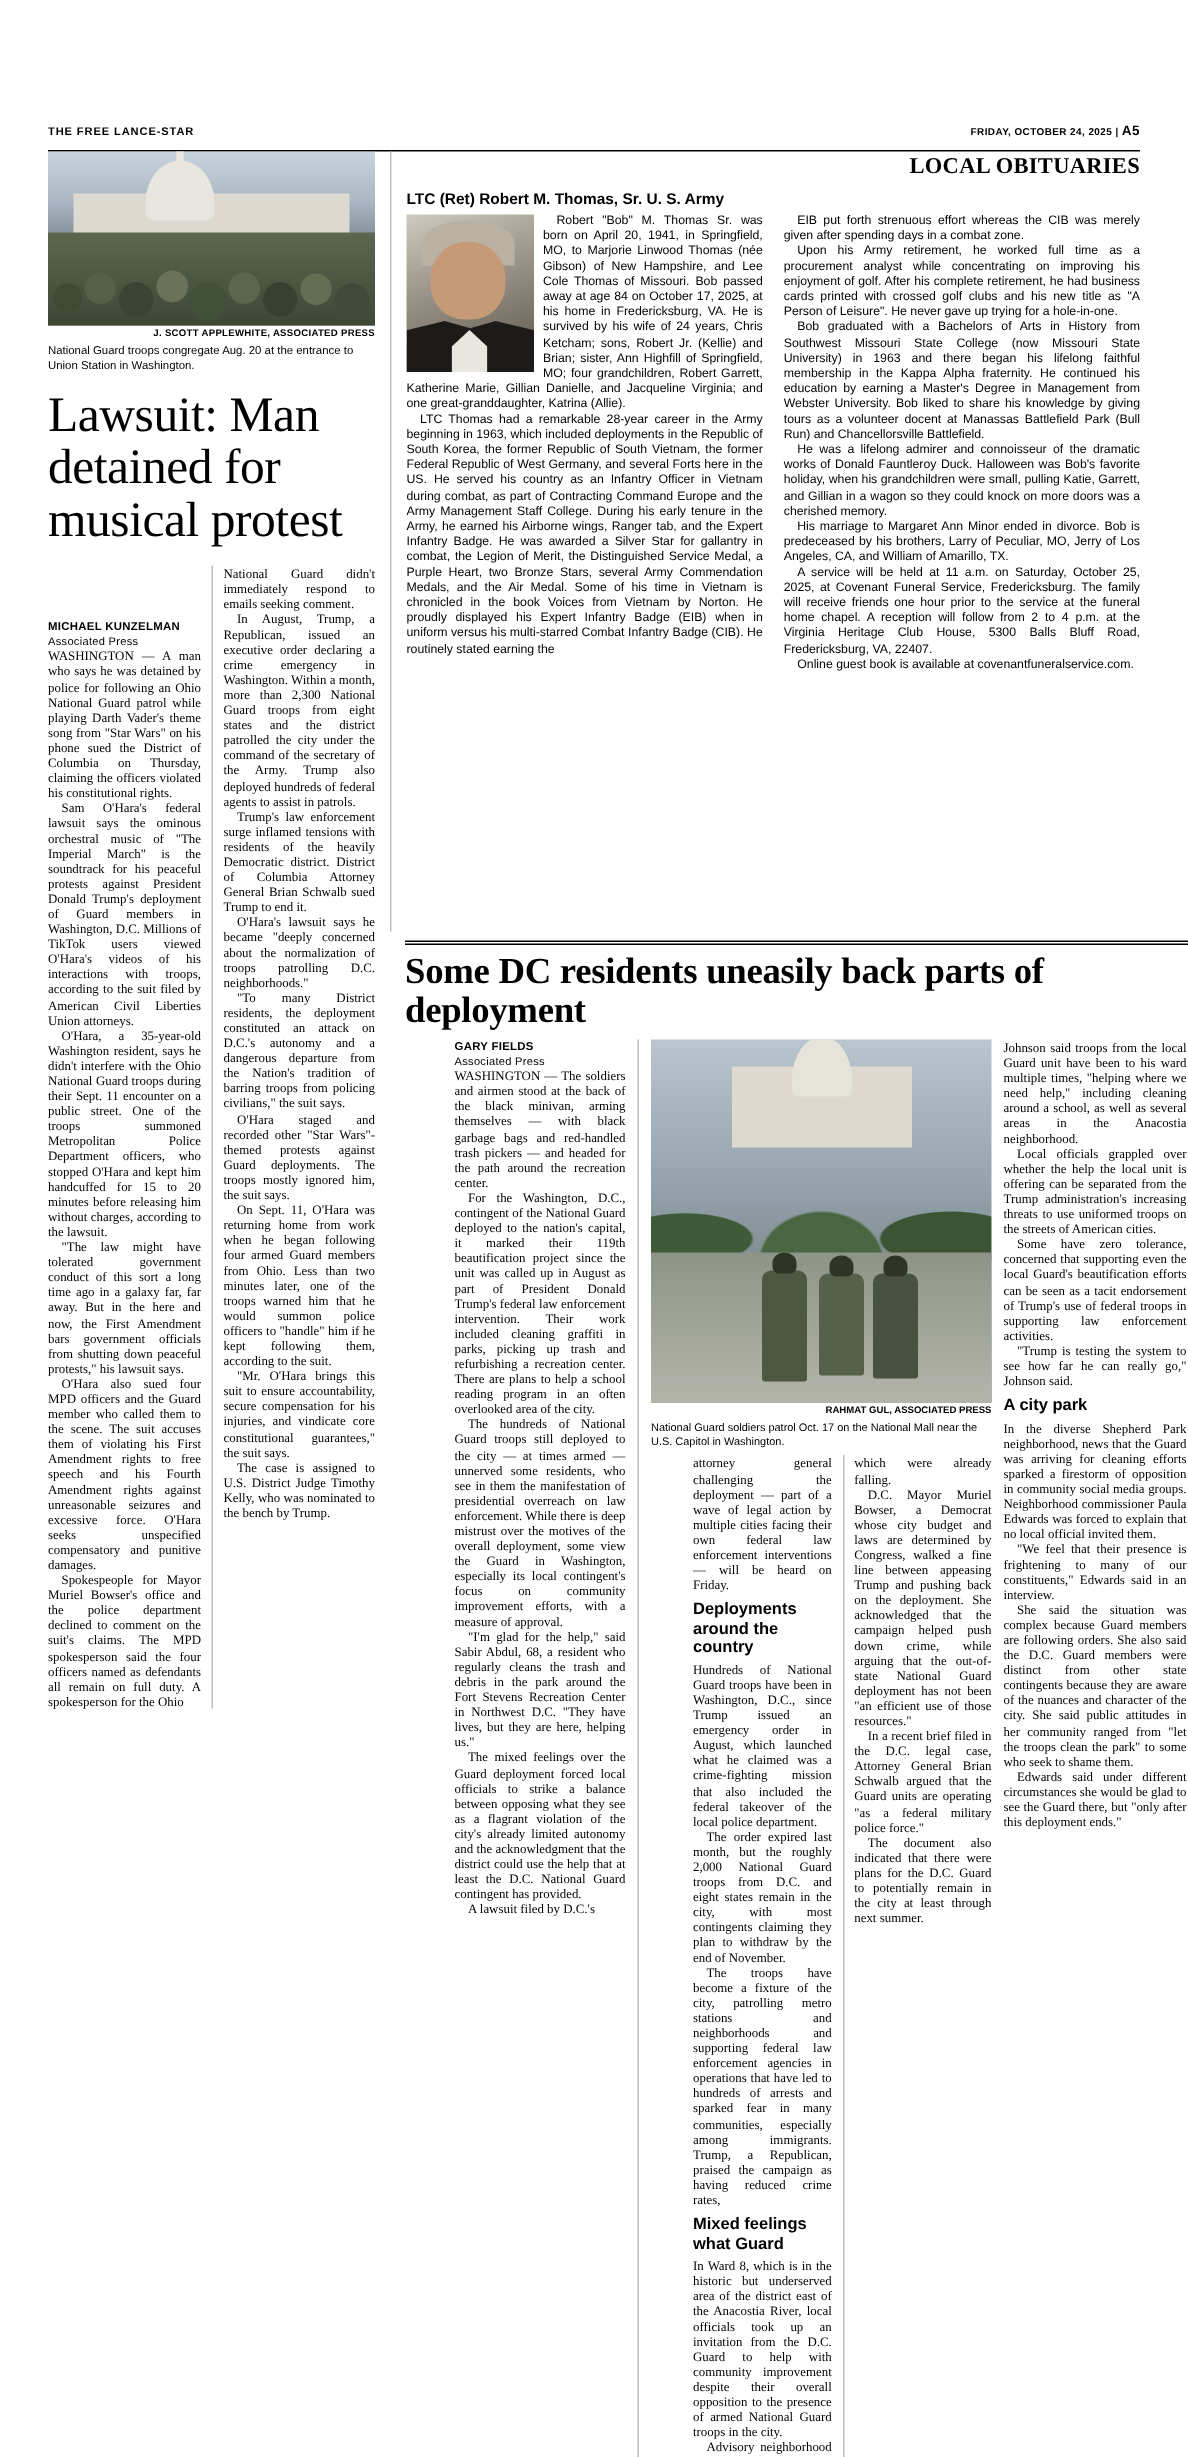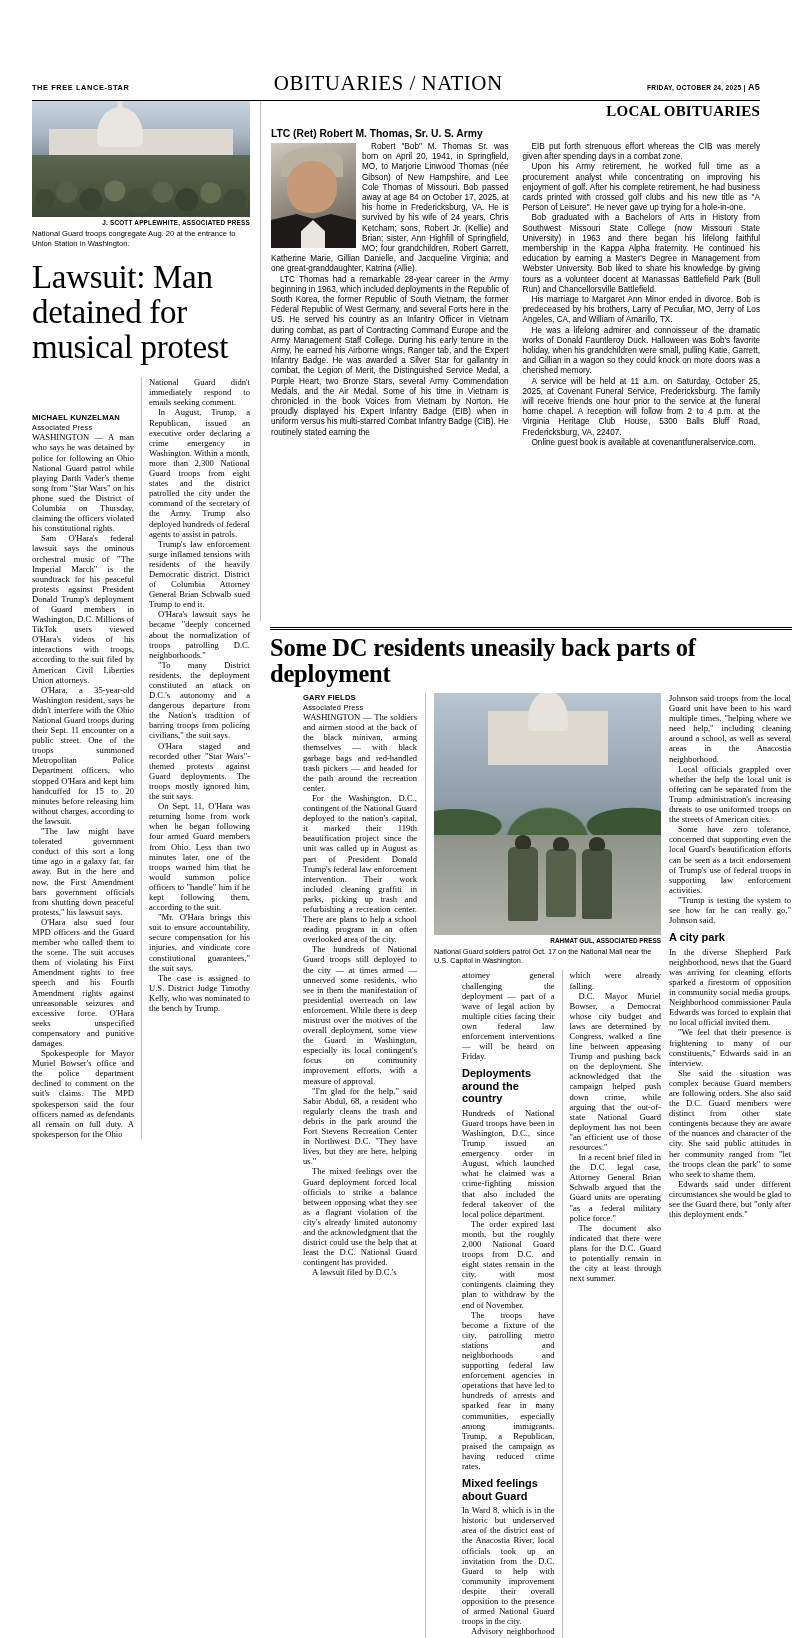--- a/index.html
+++ b/index.html
@@ -166,21 +166,20 @@
   .hr-sep { border-top:1.2px solid #000; margin:7px 0 0; }
   .hr-thin { border-top:.8px solid #000; margin:2px 0 6px; }
 </style>
 </head>
 <body>
 
 <div class="page">
 
   <div class="masthead">
     <div class="mh-left">THE FREE LANCE-STAR</div>
-    <div class="mh-center">OBITUARIES / NATION</div>
     <div class="mh-right">
       <span>FRIDAY, OCTOBER 24, 2025</span>
       <span> | </span>
       <span class="pg">A5</span>
     </div>
   </div>
   <div class="rule-top"></div>
 
   <div class="top-zone">
 
@@ -234,22 +233,22 @@
             <div class="suit"></div>
               <div class="shirt"></div>
           </div>
           <p class="noindent">Robert "Bob" M. Thomas Sr. was born on April 20, 1941, in Springfield, MO, to Marjorie Linwood Thomas (née Gibson) of New Hampshire, and Lee Cole Thomas of Missouri. Bob passed away at age 84 on October 17, 2025, at his home in Fredericksburg, VA. He is survived by his wife of 24 years, Chris Ketcham; sons, Robert Jr. (Kellie) and Brian; sister, Ann Highfill of Springfield, MO; four grandchildren, Robert Garrett, Katherine Marie, Gillian Danielle, and Jacqueline Virginia; and one great-granddaughter, Katrina (Allie).</p>
           <p>LTC Thomas had a remarkable 28-year career in the Army beginning in 1963, which included deployments in the Republic of South Korea, the former Republic of South Vietnam, the former Federal Republic of West Germany, and several Forts here in the US. He served his country as an Infantry Officer in Vietnam during combat, as part of Contracting Command Europe and the Army Management Staff College. During his early tenure in the Army, he earned his Airborne wings, Ranger tab, and the Expert Infantry Badge. He was awarded a Silver Star for gallantry in combat, the Legion of Merit, the Distinguished Service Medal, a Purple Heart, two Bronze Stars, several Army Commendation Medals, and the Air Medal. Some of his time in Vietnam is chronicled in the book Voices from Vietnam by Norton. He proudly displayed his Expert Infantry Badge (EIB) when in uniform versus his multi-starred Combat Infantry Badge (CIB). He routinely stated earning the</p>
         </div>
         <div class="oc body-sans">
           <p class="noindent">EIB put forth strenuous effort whereas the CIB was merely given after spending days in a combat zone.</p>
           <p>Upon his Army retirement, he worked full time as a procurement analyst while concentrating on improving his enjoyment of golf. After his complete retirement, he had business cards printed with crossed golf clubs and his new title as "A Person of Leisure". He never gave up trying for a hole-in-one.</p>
           <p>Bob graduated with a Bachelors of Arts in History from Southwest Missouri State College (now Missouri State University) in 1963 and there began his lifelong faithful membership in the Kappa Alpha fraternity. He continued his education by earning a Master's Degree in Management from Webster University. Bob liked to share his knowledge by giving tours as a volunteer docent at Manassas Battlefield Park (Bull Run) and Chancellorsville Battlefield.</p>
+          <p>He was a lifelong admirer and connoisseur of the dramatic works of Donald Fauntleroy Duck. Halloween was Bob's favorite holiday, when his grandchildren were small, pulling Katie, Garrett, and Gillian in a wagon so they could knock on more doors was a cherished memory.</p>
           <p>His marriage to Margaret Ann Minor ended in divorce. Bob is predeceased by his brothers, Larry of Peculiar, MO, Jerry of Los Angeles, CA, and William of Amarillo, TX.</p>
-          <p>He was a lifelong admirer and connoisseur of the dramatic works of Donald Fauntleroy Duck. Halloween was Bob's favorite holiday, when his grandchildren were small, pulling Katie, Garrett, and Gillian in a wagon so they could knock on more doors was a cherished memory.</p>
           <p>A service will be held at 11 a.m. on Saturday, October 25, 2025, at Covenant Funeral Service, Fredericksburg. The family will receive friends one hour prior to the service at the funeral home chapel. A reception will follow from 2 to 4 p.m. at the Virginia Heritage Club House, 5300 Balls Bluff Road, Fredericksburg, VA, 22407.</p>
           <p>Online guest book is available at covenantfuneralservice.com.</p>
         </div>
       </div>
     </div>
   </div>
 
   <div style="margin-left:238px; width:522px;">
     <div class="dbl-rule"></div>
     <div class="feature-head">Some DC residents uneasily back parts of deployment</div>
@@ -281,21 +280,21 @@
         </div>
         <div class="feat-credit">RAHMAT GUL, ASSOCIATED PRESS</div>
         <div class="feat-cap">National Guard soldiers patrol Oct. 17 on the National Mall near the U.S. Capitol in Washington.</div>
         <div class="body-serif" style="display:flex;margin-top:5px;margin-left:28px;">
           <div style="width:50%;padding-right:7px;">
             <p class="noindent">attorney general challenging the deployment — part of a wave of legal action by multiple cities facing their own federal law enforcement interventions — will be heard on Friday.</p>
             <div class="subhead">Deployments around the country</div>
             <p class="noindent">Hundreds of National Guard troops have been in Washington, D.C., since Trump issued an emergency order in August, which launched what he claimed was a crime-fighting mission that also included the federal takeover of the local police department.</p>
             <p>The order expired last month, but the roughly 2,000 National Guard troops from D.C. and eight states remain in the city, with most contingents claiming they plan to withdraw by the end of November.</p>
             <p>The troops have become a fixture of the city, patrolling metro stations and neighborhoods and supporting federal law enforcement agencies in operations that have led to hundreds of arrests and sparked fear in many communities, especially among immigrants. Trump, a Republican, praised the campaign as having reduced crime rates,</p>
-            <div class="subhead">Mixed feelings about Guard</div>
+            <div class="subhead">Mixed feelings what Guard</div>
             <p class="noindent">In Ward 8, which is in the historic but underserved area of the district east of the Anacostia River, local officials took up an invitation from the D.C. Guard to help with community improvement despite their overall opposition to the presence of armed National Guard troops in the city.</p>
             <p>Advisory neighborhood commission member Joseph</p>
           </div>
           <div style="width:50%;padding-left:7px;border-left:.8px solid #bdbdbd;">
             <p class="noindent">which were already falling.</p>
             <p>D.C. Mayor Muriel Bowser, a Democrat whose city budget and laws are determined by Congress, walked a fine line between appeasing Trump and pushing back on the deployment. She acknowledged that the campaign helped push down crime, while arguing that the out-of-state National Guard deployment has not been "an efficient use of those resources."</p>
             <p>In a recent brief filed in the D.C. legal case, Attorney General Brian Schwalb argued that the Guard units are operating "as a federal military police force."</p>
             <p>The document also indicated that there were plans for the D.C. Guard to potentially remain in the city at least through next summer.</p>
           </div>
         </div>

